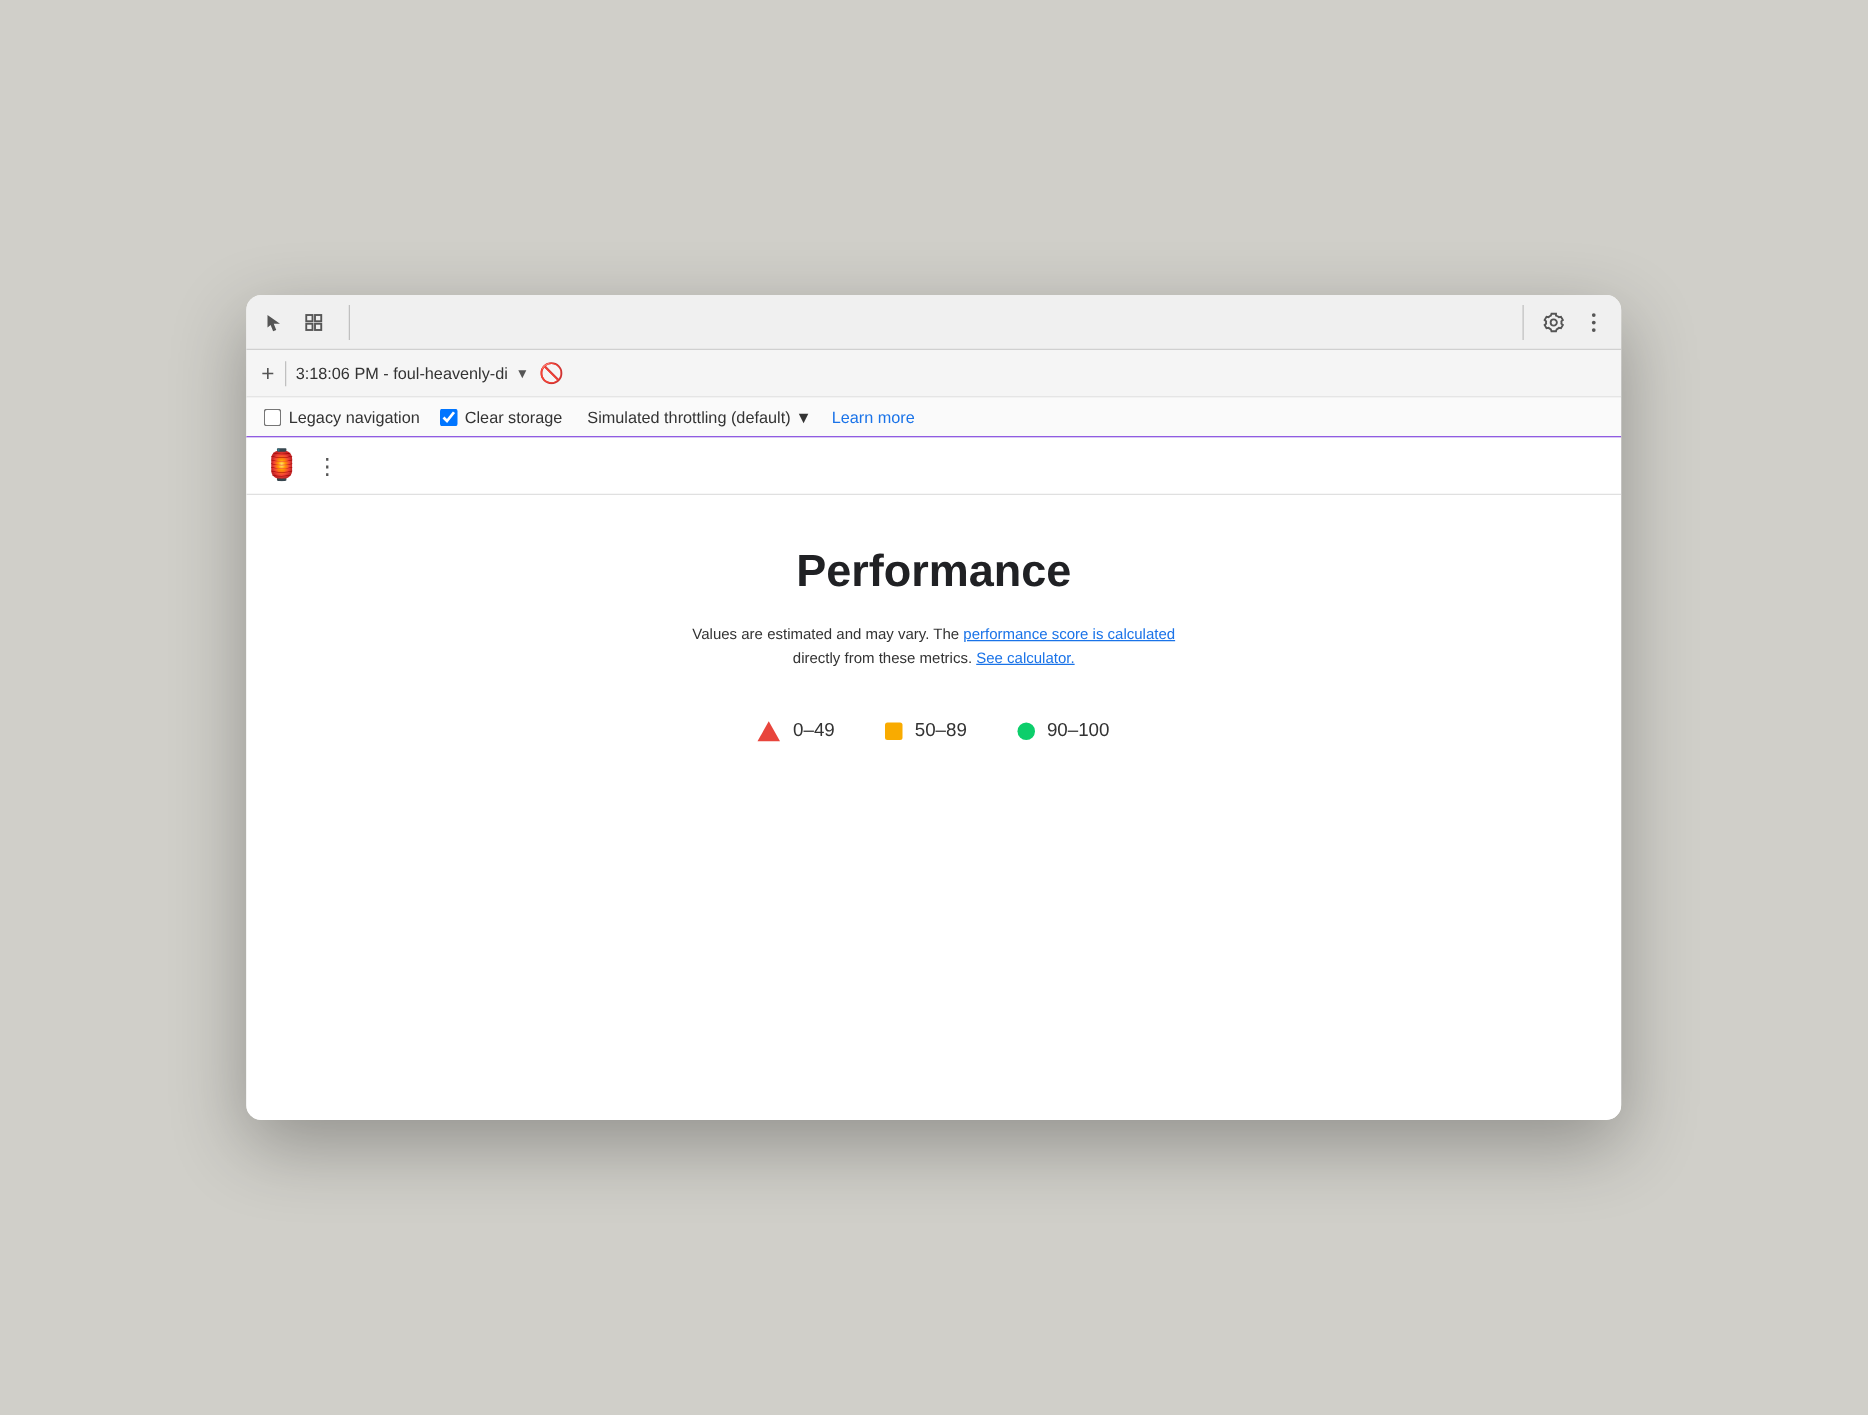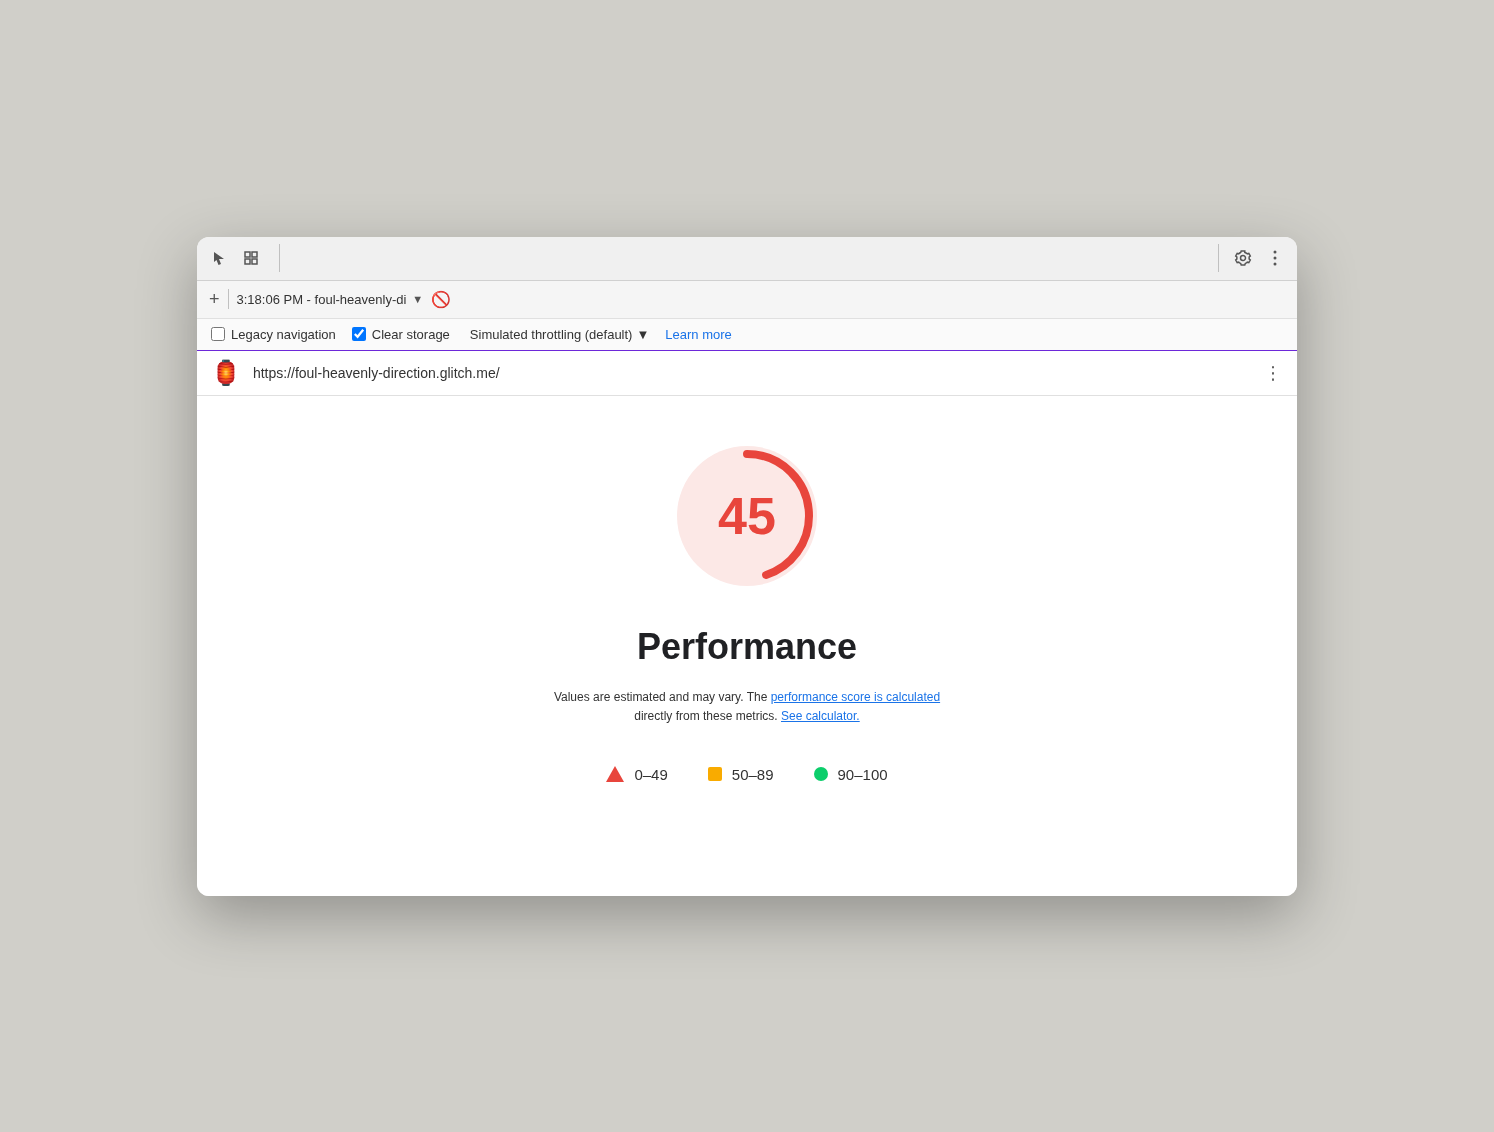--- a/index.html
+++ b/index.html
@@ -416,35 +416,25 @@
     </label>
     <div class="throttling-dropdown">
       <span>Simulated throttling (default)</span>
       <span>▼</span>
     </div>
     <a class="learn-more-link">Learn more</a>
   </div>
 
   <div class="url-row">
     <span class="lighthouse-icon">🏮</span>
-    <span class="url-display">https://foul-heavenly-direction.glitch.me/</span>
     <span class="three-dots-btn">⋮</span>
   </div>
 
   <div class="main-content">
 
-    <div class="score-container">
-      <svg class="score-circle-svg" width="160" height="160" viewBox="0 0 160 160">
-
-        <circle class="score-bg-circle" cx="80" cy="80" r="70" fill="#fce8e6"></circle>
-
-        <circle class="score-arc" cx="80" cy="80" r="62" stroke="#e8453c" stroke-width="8" stroke-linecap="round" stroke-dasharray="175 215" fill="none"></circle>
-      </svg>
-      <div class="score-number">45</div>
-    </div>
 
     <h1 class="performance-title">Performance</h1>
 
     <p class="description-text">
       <span>Values are estimated and may vary. The </span><a class="blue-link">performance score is calculated</a>
       <br>
       <span>directly from these metrics. </span><a class="blue-link">See calculator.</a>
     </p>
 
     <div class="legend">

